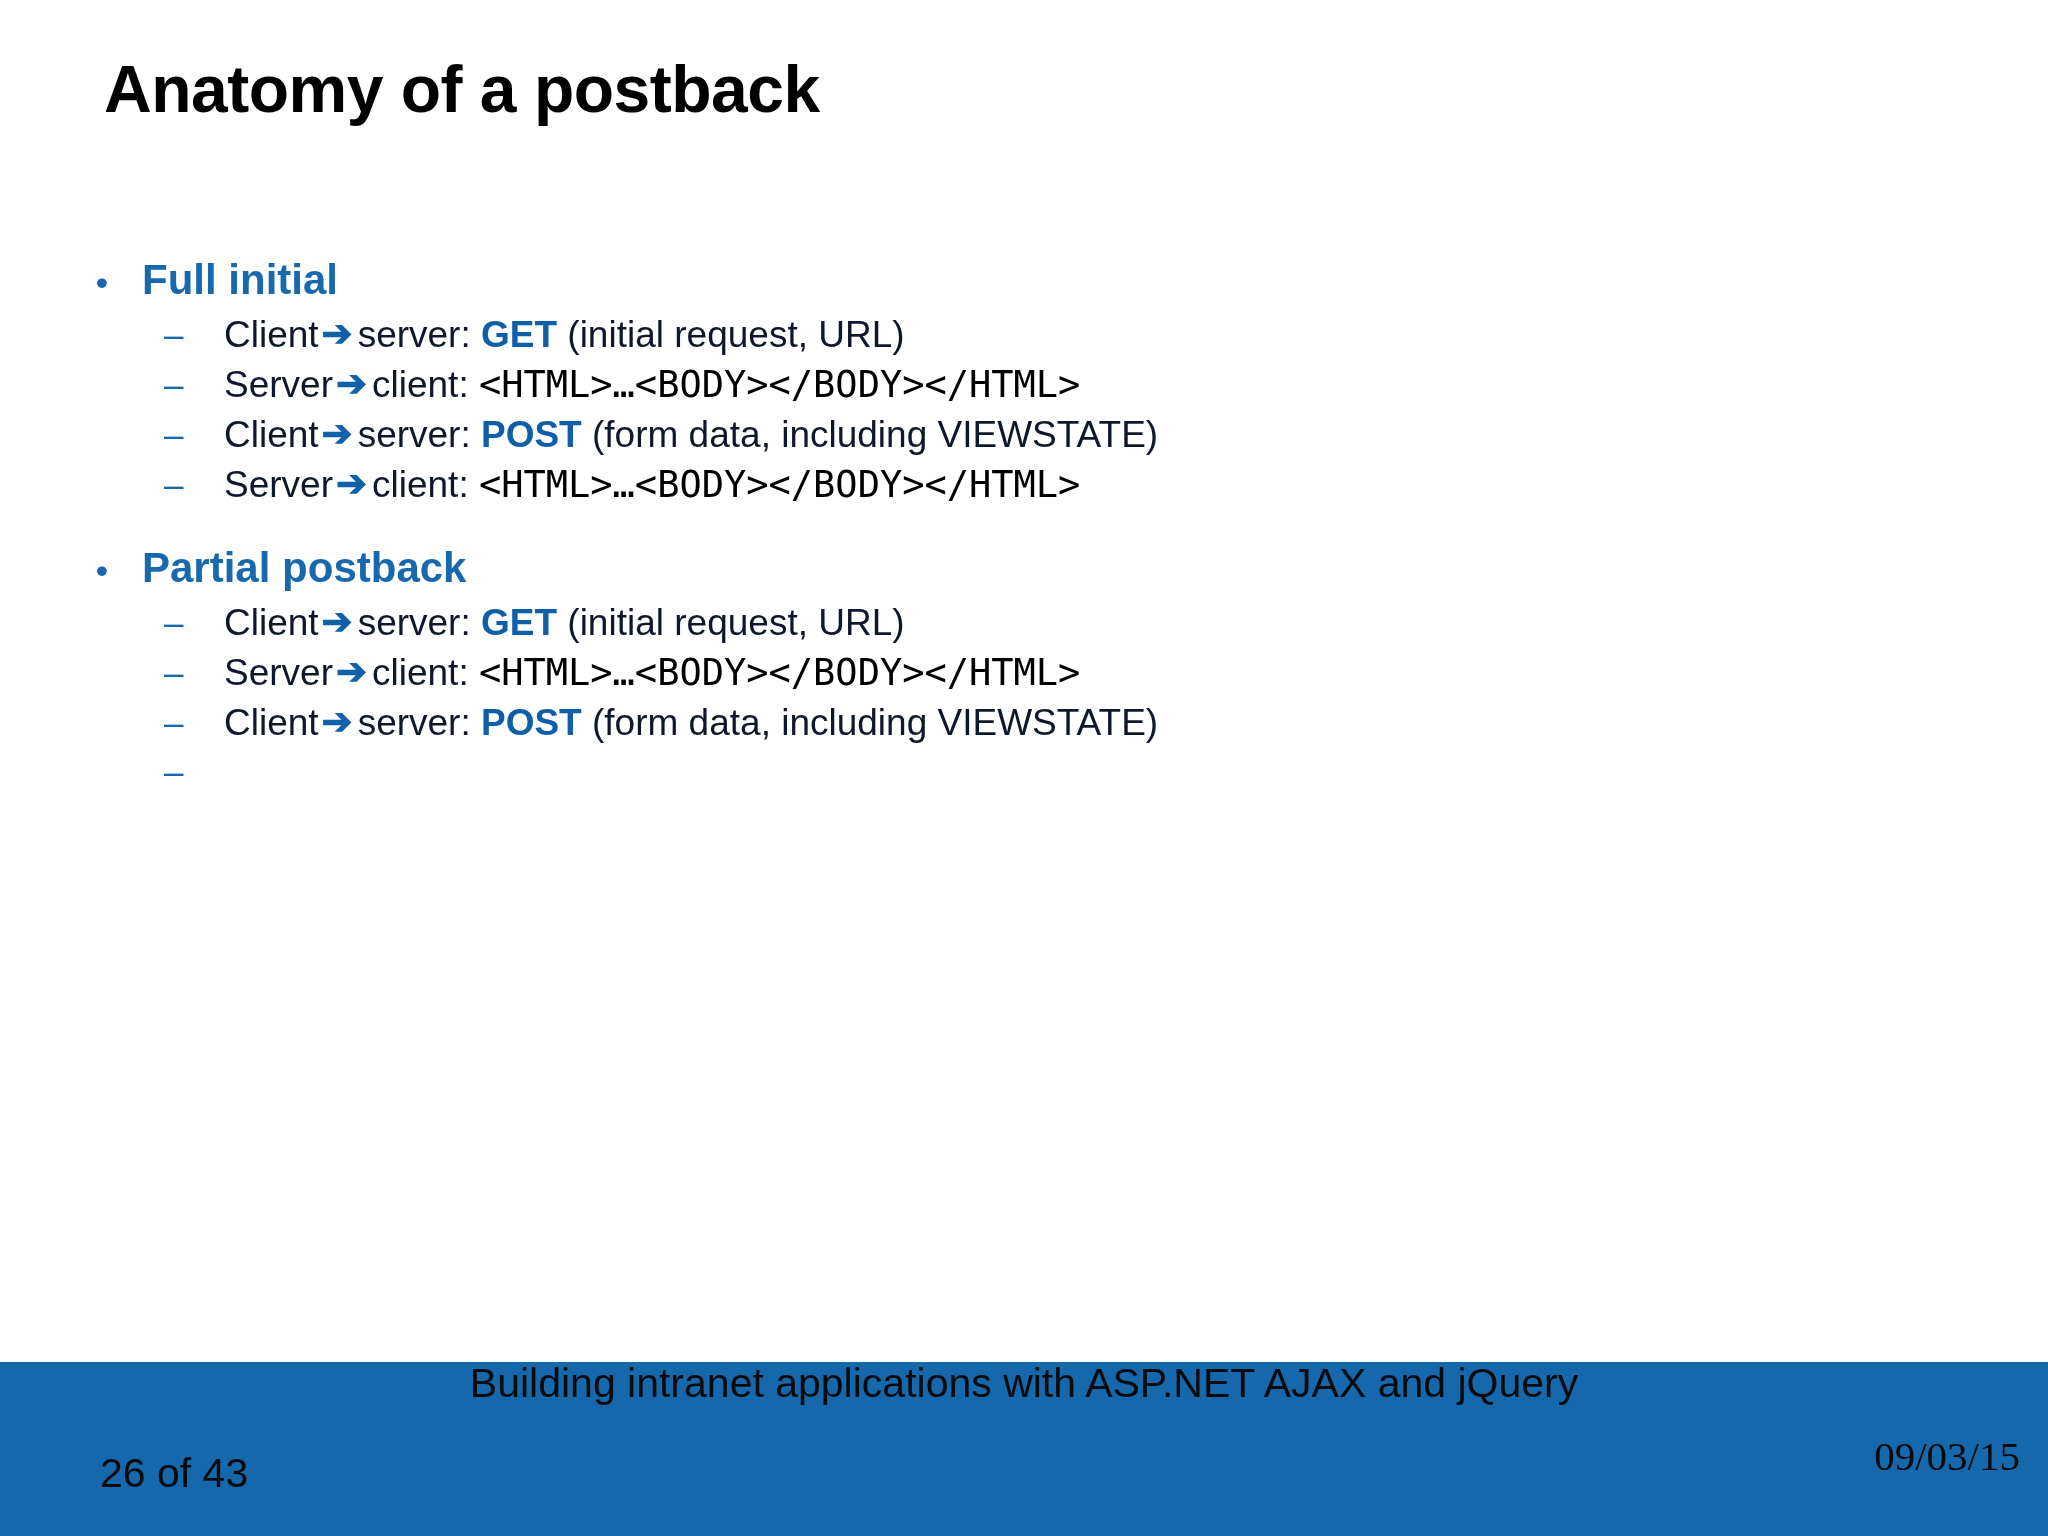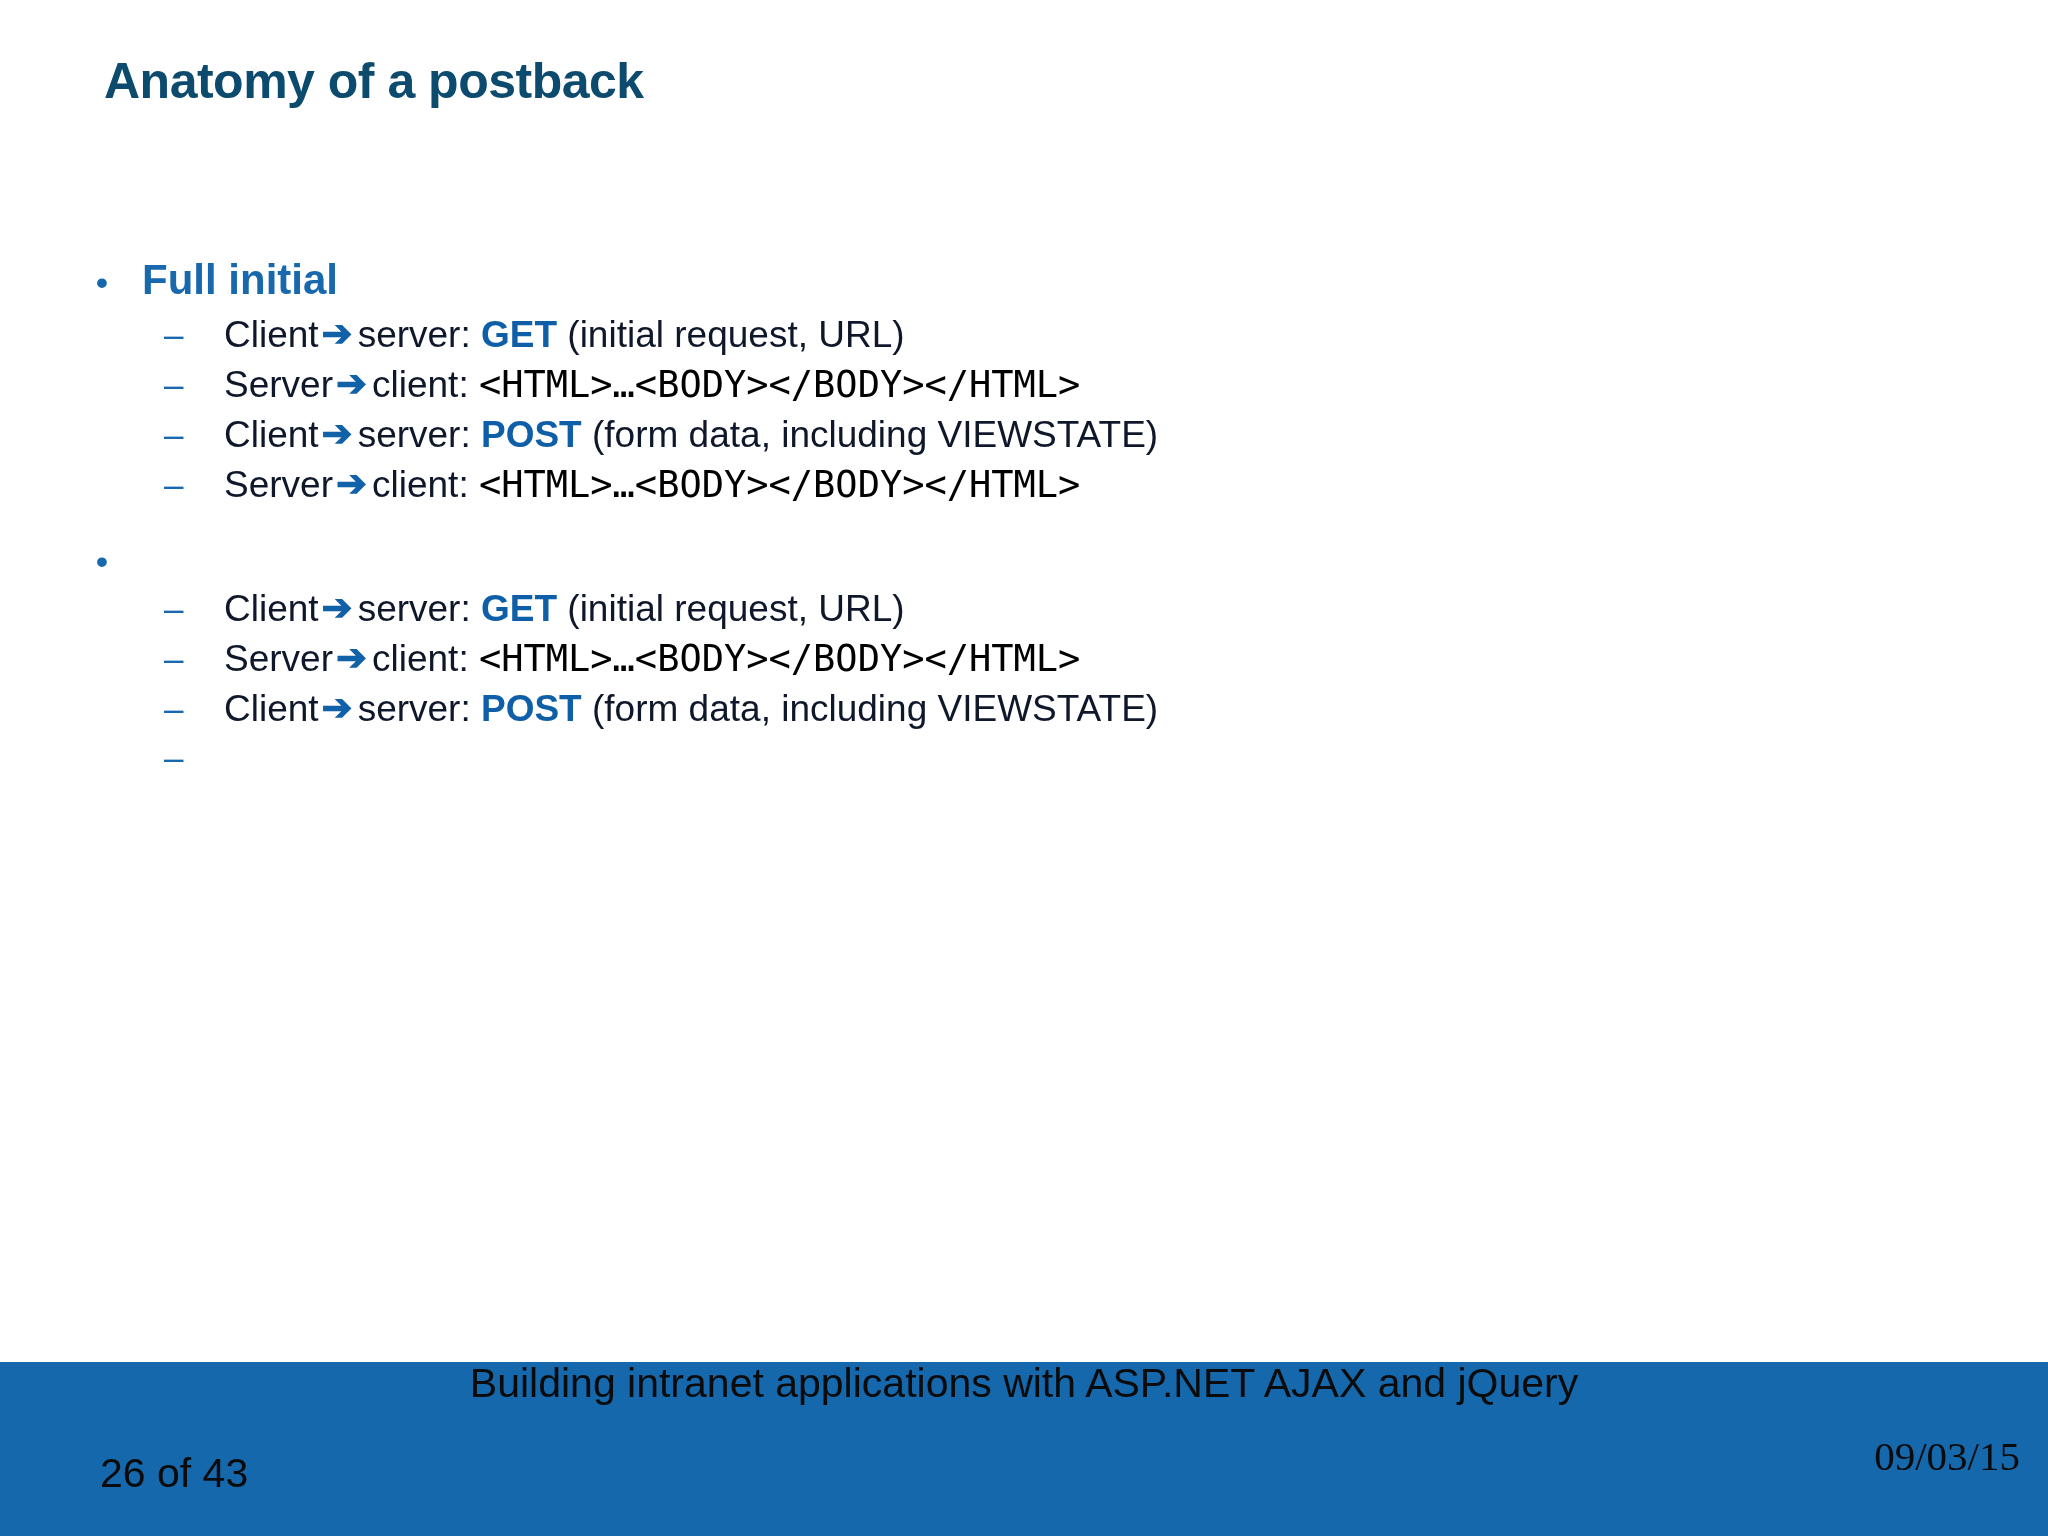--- a/index.html
+++ b/index.html
@@ -21,23 +21,23 @@
     inset: 0;
     background: #ffffff;
   }
 
   
   .slide-title {
     position: absolute;
     left: 104px;
     top: 55px;
     width: 1840px;
-    font-size: 50px;
-    font-weight: bold;
-    color: #0c4a6e;
+    font-size: 66px;
+    font-weight: bold;
+    color: #000000;
     letter-spacing: -0.5px;
     line-height: 1.05;
     white-space: nowrap;
   }
 
   
   .body-area {
     position: absolute;
     left: 90px;
     top: 248px;
@@ -179,20 +179,21 @@
 
     <div class="l2">
       <span class="dash">–</span>
       <span class="l2-text"><span class="lbl">Server</span><span class="arrow">➔</span><span class="lbl">client:</span>&nbsp;<span class="code">&lt;HTML&gt;…&lt;BODY&gt;&lt;/BODY&gt;&lt;/HTML&gt;</span></span>
     </div>
 
     <div class="gap-between-groups"></div>
 
     <div class="l1">
       <span class="bullet">•</span>
+      <span class="l1-text">Partial postback</span>
     </div>
 
     <div class="l2">
       <span class="dash">–</span>
       <span class="l2-text"><span class="lbl">Client</span><span class="arrow">➔</span><span class="lbl">server:</span>&nbsp;<span class="verb">GET</span><span class="lbl"> (initial request, URL)</span></span>
     </div>
 
     <div class="l2">
       <span class="dash">–</span>
       <span class="l2-text"><span class="lbl">Server</span><span class="arrow">➔</span><span class="lbl">client:</span>&nbsp;<span class="code">&lt;HTML&gt;…&lt;BODY&gt;&lt;/BODY&gt;&lt;/HTML&gt;</span></span>

